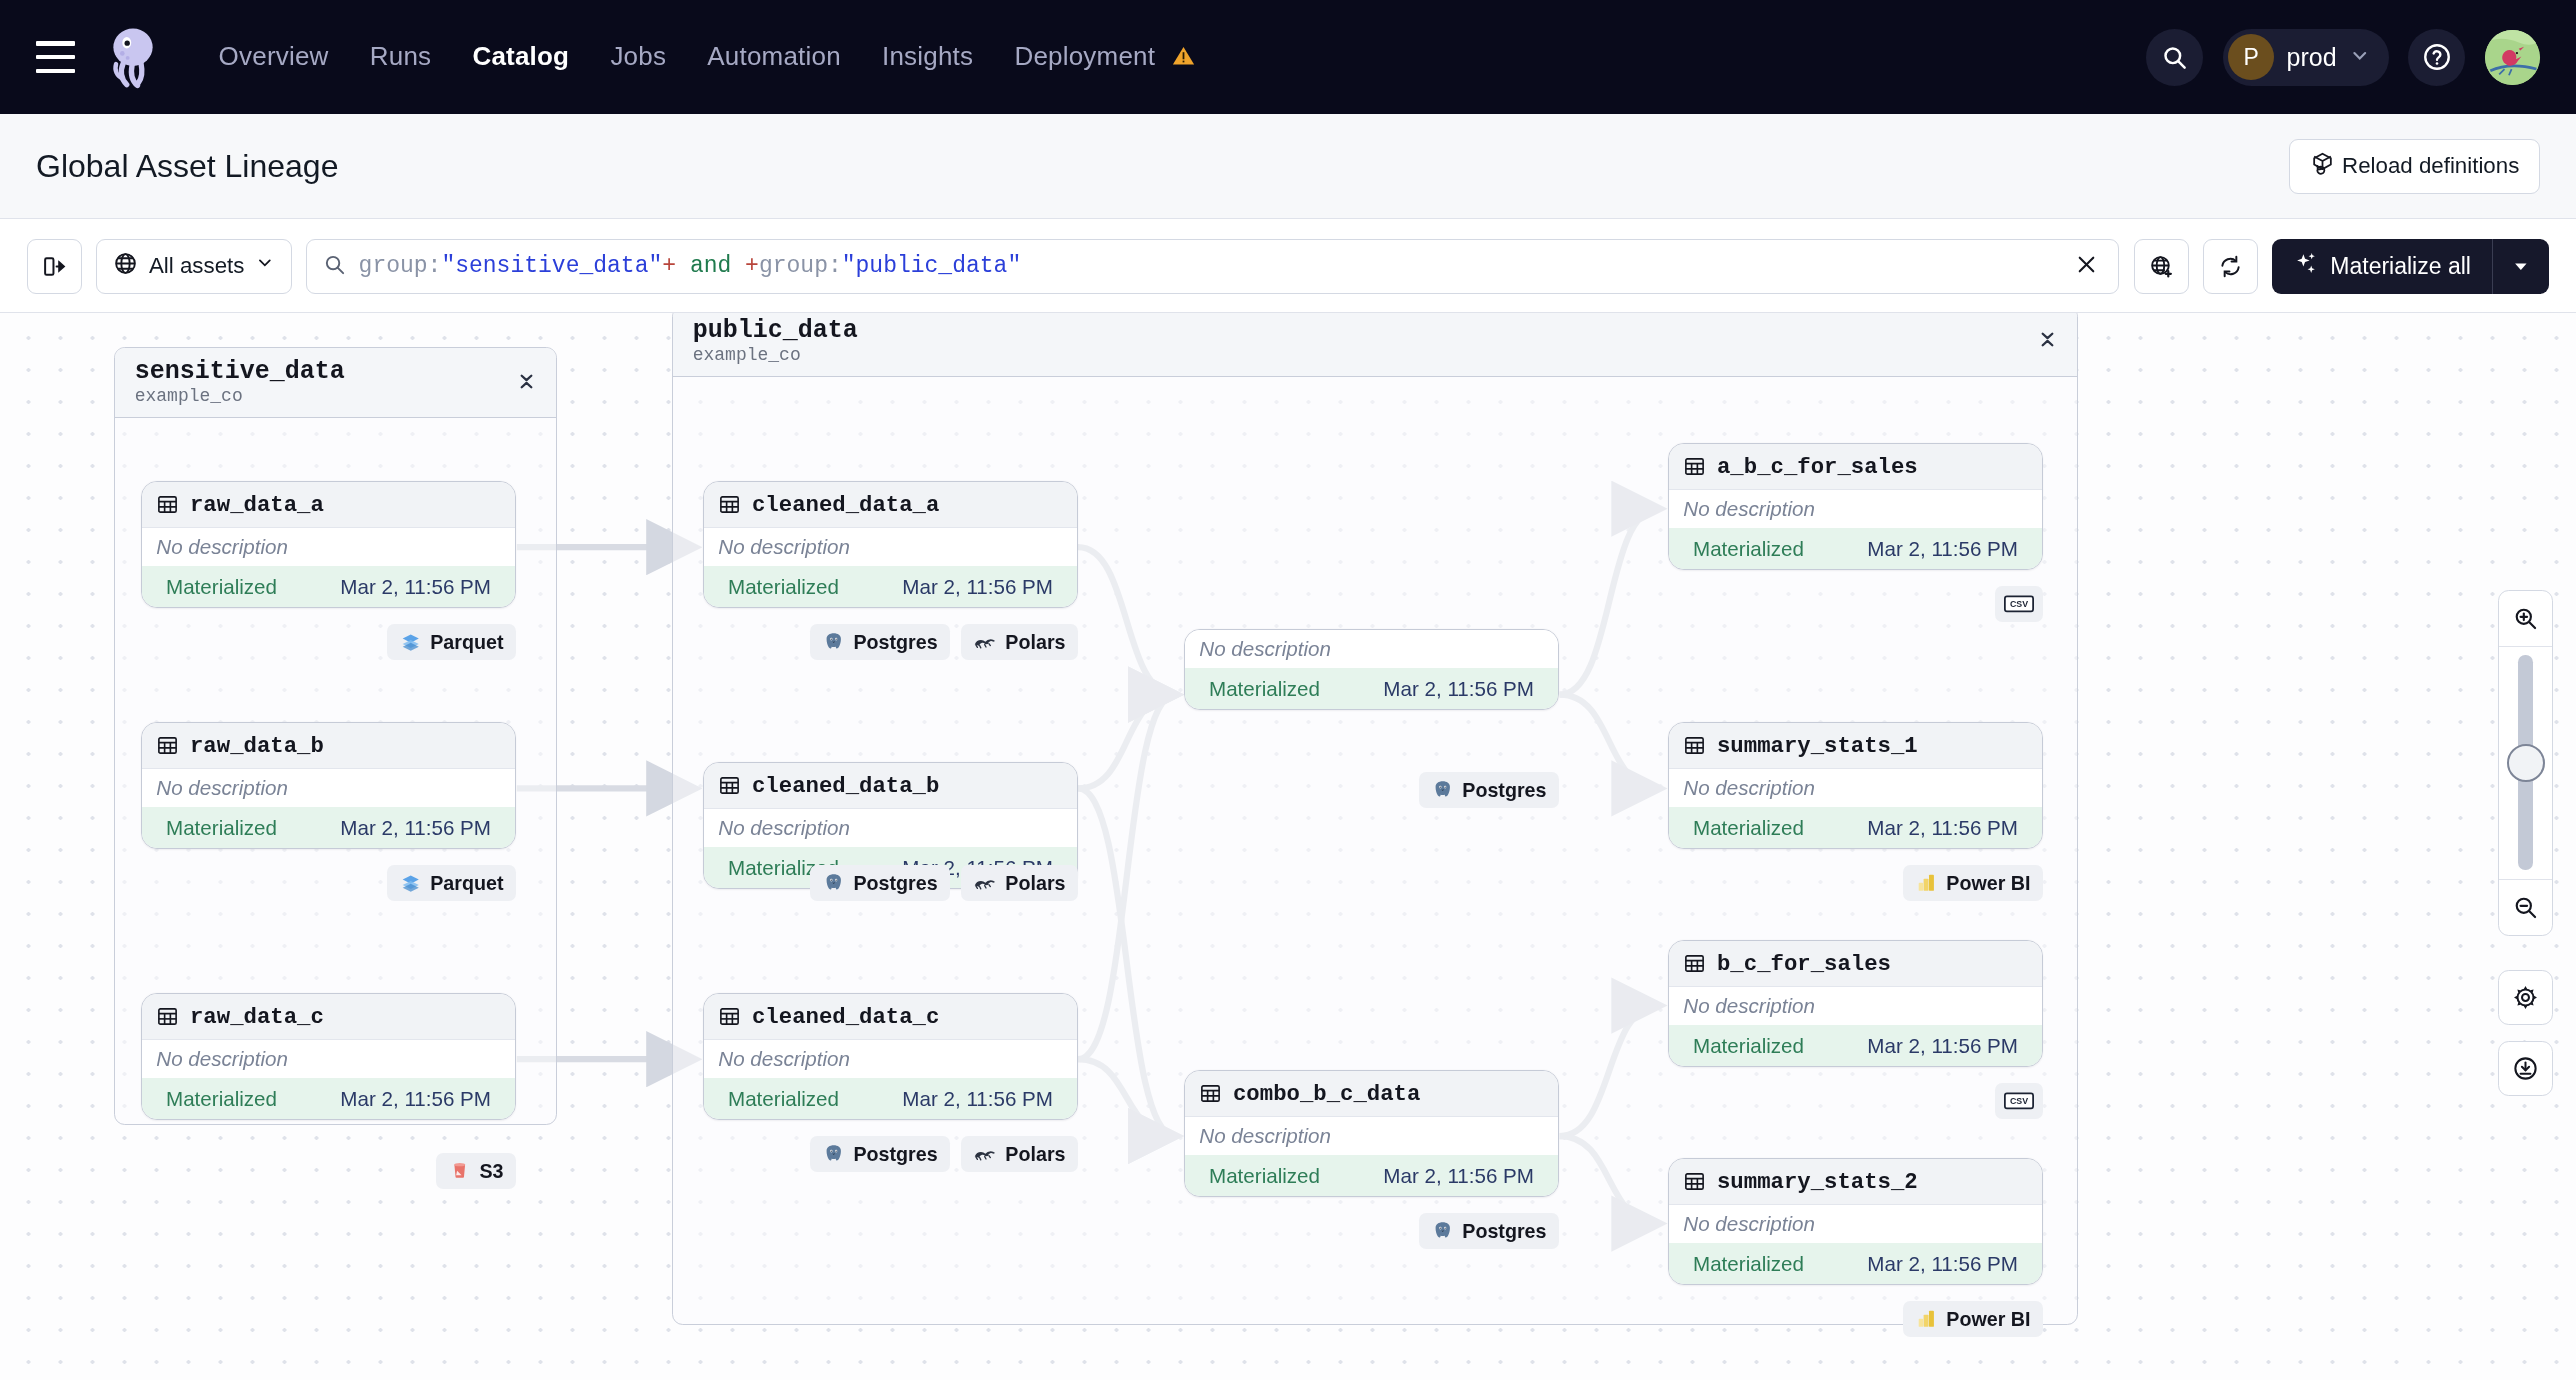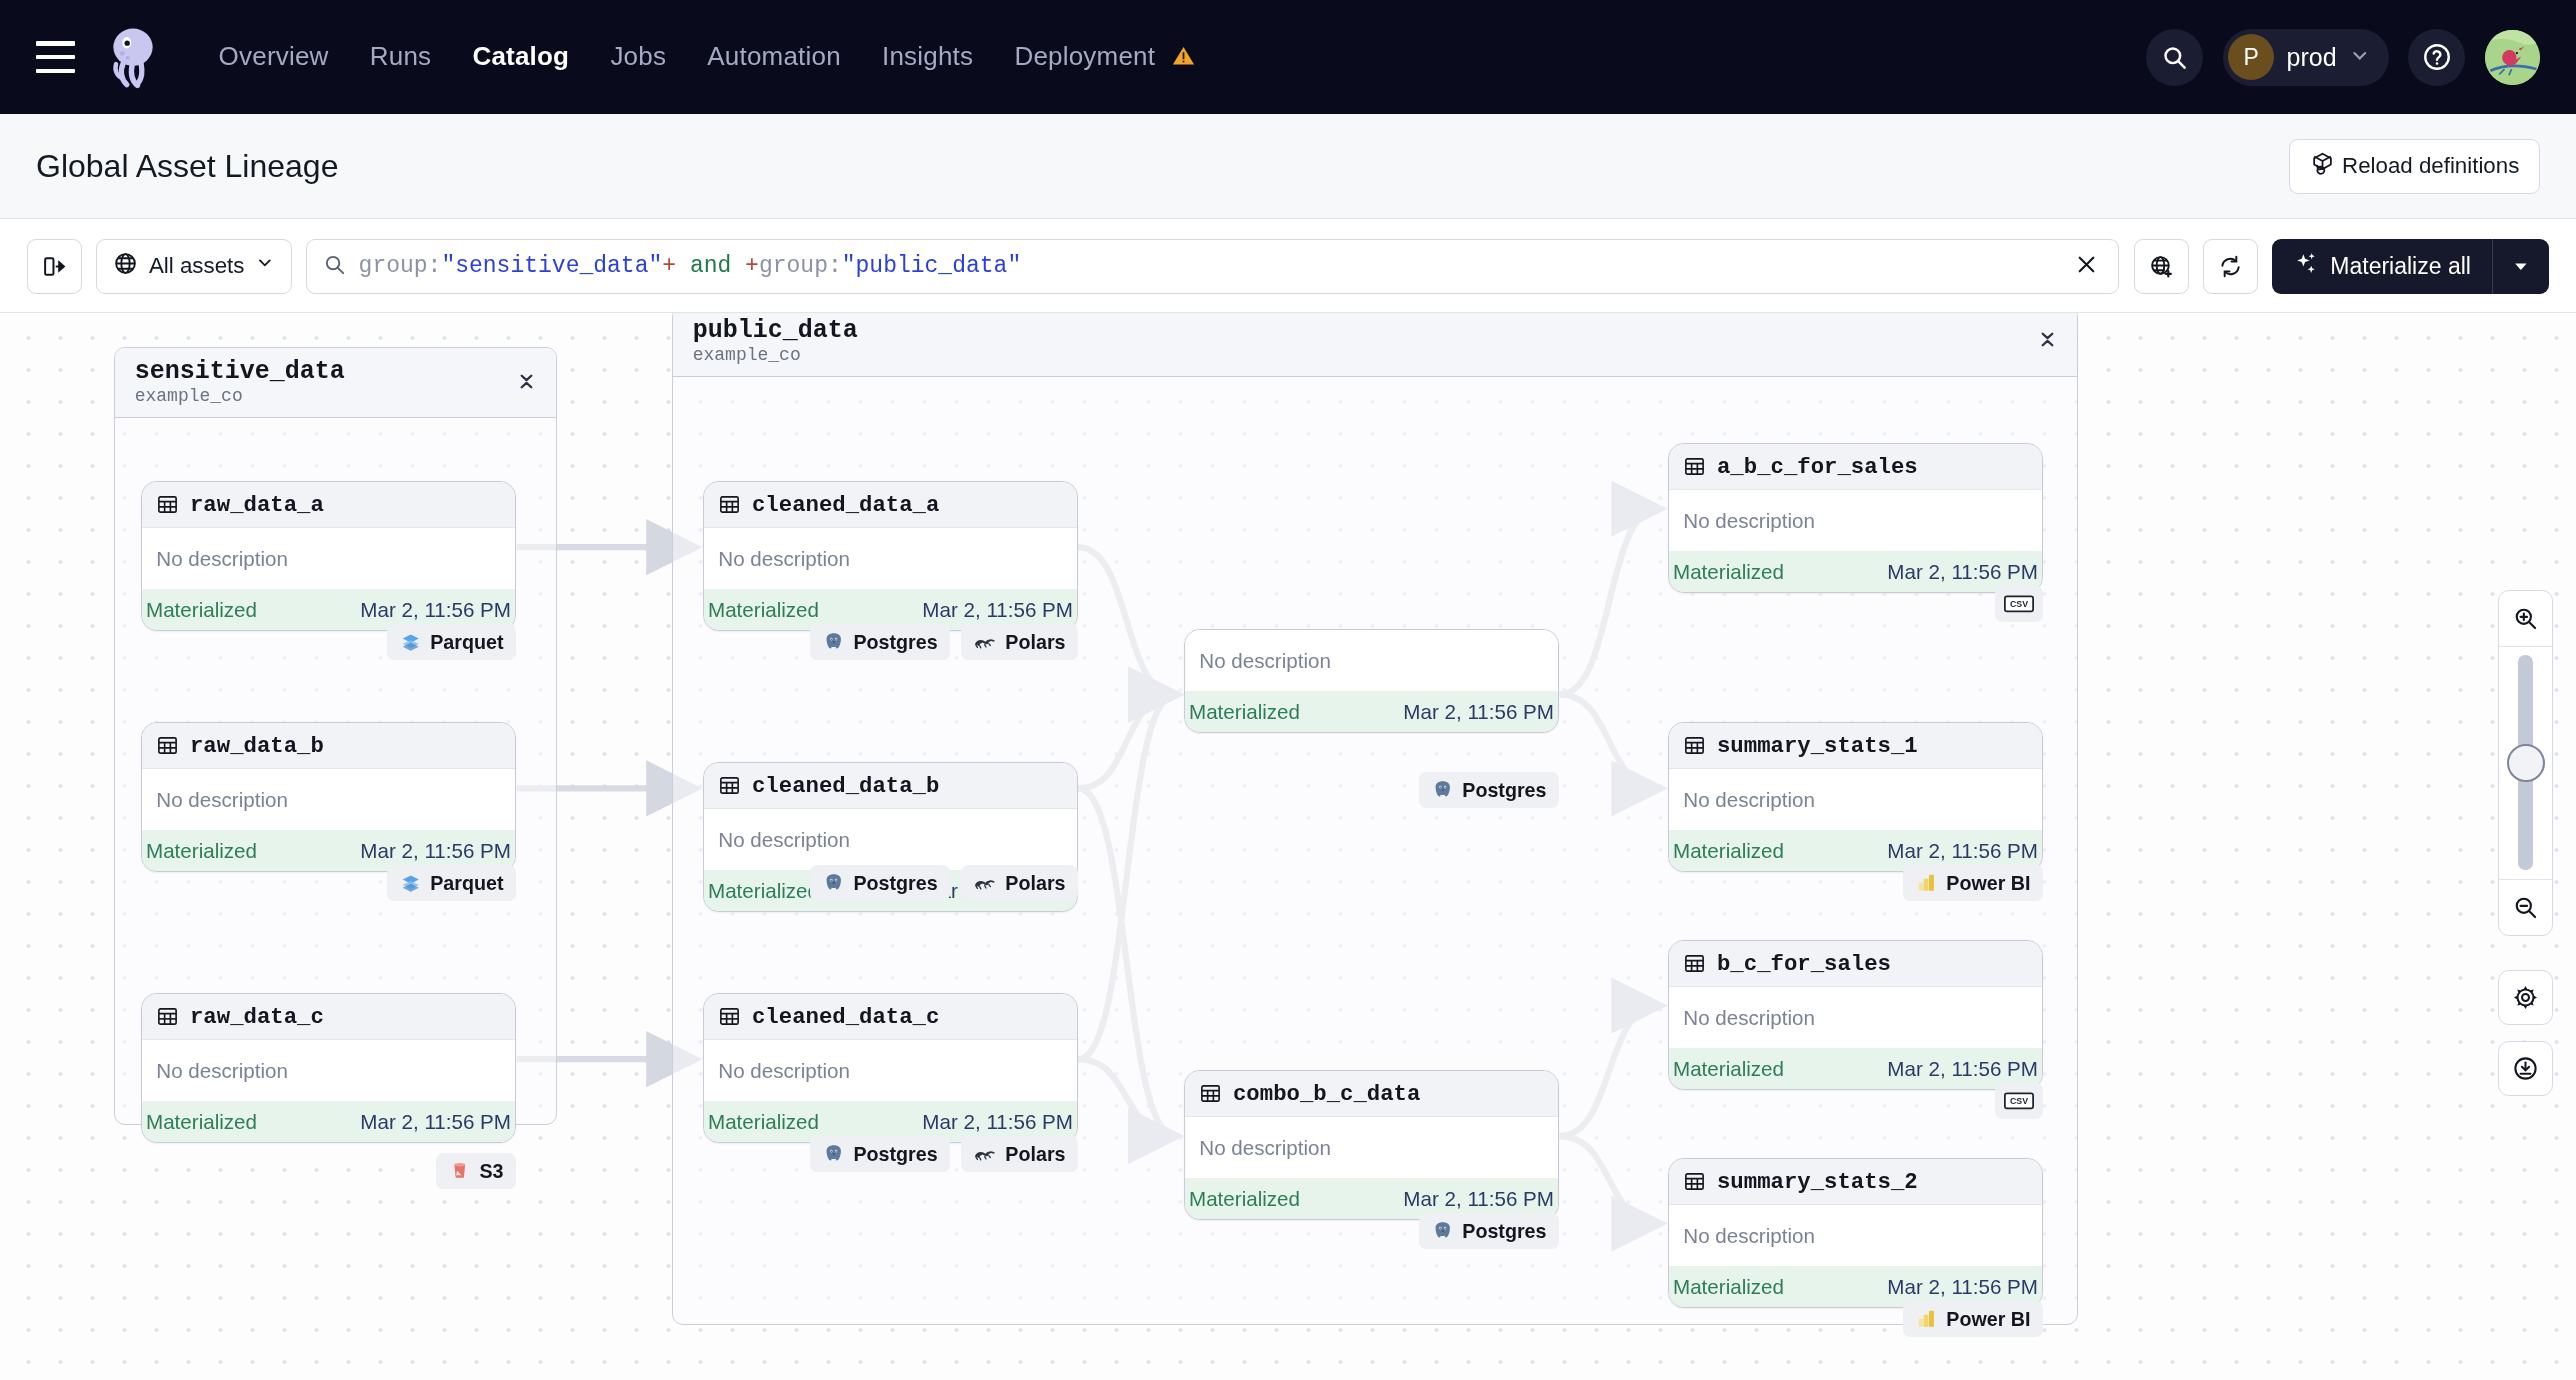--- a/index.html
+++ b/index.html
@@ -148,26 +148,26 @@
   }
   .asset-head {
     height: 46px; background: #F1F3F6; border-bottom: 0.9px solid #E3E6ED;
     display: flex; align-items: center; gap: 10.7px; padding: 0 14.3px;
   }
   .asset-name {
     font-family: "Liberation Mono", monospace; font-size: 22.3px;
     color: #14161F; font-weight: 700; white-space: nowrap;
   }
   .asset-desc {
-    height: 61px; display: flex; align-items: center; padding: 0 14.3px;
-    font-size: 20.6px; color: #7A8396; background: #fff;
+    height: 38px; display: flex; align-items: center; padding: 0 14.3px;
+    font-size: 20.6px; color: #7A8396; background: #fff; font-style: italic;
   }
   .asset-foot {
     height: 41px; background: #E6F4EC; display: flex; align-items: center;
-    justify-content: space-between; padding: 0 4px;
+    justify-content: space-between; padding: 0 24px;
   }
   .foot-status { font-size: 20.6px; color: #2E7D57; }
   .foot-time { font-size: 20.6px; color: #2B3A67; }
 
   .tagrow {
     position: absolute; display: flex; gap: 10.7px; justify-content: flex-end;
   }
   .tag {
     height: 36px; border-radius: 7.2px; background: #EEF0F4;
     display: flex; align-items: center; gap: 9px; padding: 0 12.5px;

